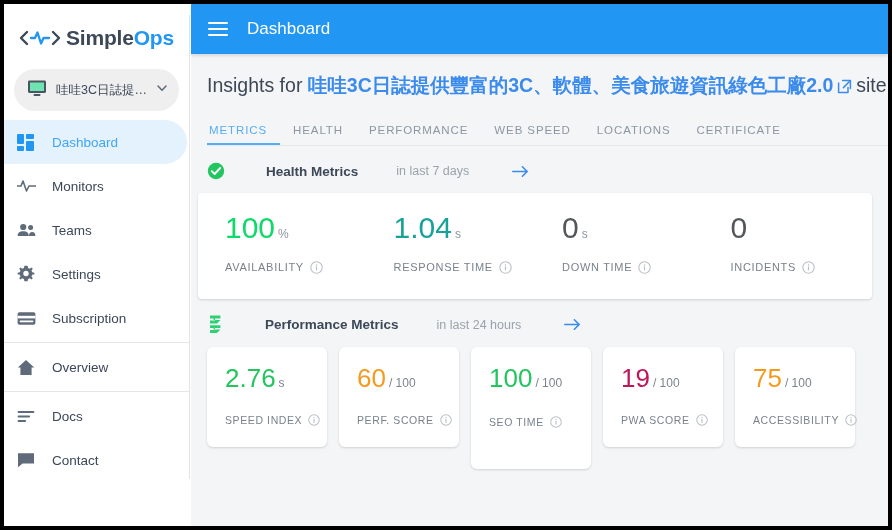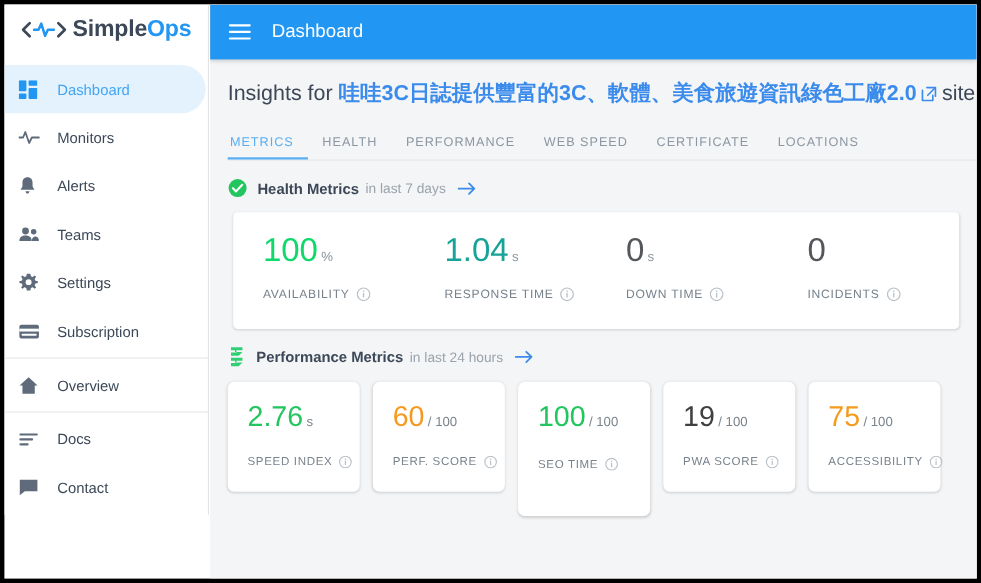--- a/index.html
+++ b/index.html
@@ -12,21 +12,21 @@
   #viewport {
     position: relative;
     width: 892px; height: 530px;
     border: 4px solid #000000;
     background: #ffffff;
     overflow: hidden;
   }
 
   
   #sidebar {
-    position: absolute; left: 0; top: 0;
+    position: absolute; left: 0; top: 11px;
     width: 186px; height: 464px;
     background: #ffffff;
     border-right: 1px solid #e3e3e3;
     overflow: hidden;
   }
   .brand {
     display: flex; align-items: center;
     height: 46px; padding-left: 14px;
   }
   .brand-mark { display: flex; align-items: center; margin-right: 4px; }
@@ -124,45 +124,46 @@
     font-size: 11.5px; letter-spacing: .9px;
     color: #8c97a3; padding: 0 13px 9px 13px;
     cursor: pointer; white-space: nowrap;
   }
   .tab:first-child { padding-left: 2px; }
   .tab.active { color: #58aef5; border-bottom: 2px solid #58aef5; padding-bottom: 7px; }
 
   .section-head {
     display: flex; align-items: center;
     margin: 16px 0 0 16px;
+    gap: 32px;
   }
   .sh-icon { flex: 0 0 auto; margin-right: 9px; display: flex; align-items: center; }
   .sh-title { font-size: 13.5px; color: #3c4858; font-weight: bold; }
   .sh-sub { font-size: 12.5px; color: #9aa3ad; margin-left: 6px; }
   .sh-arrow { margin-left: 11px; display: flex; align-items: center; cursor: pointer; }
 
   
   .health-card {
-    margin: 13px 16px 0 21px;
+    margin: 13px 16px 0 7px;
     height: 106px;
     background: #ffffff;
     border-radius: 4px;
     box-shadow: 0 1px 3px rgba(0,0,0,.10), 0 1px 2px rgba(0,0,0,.06);
     display: flex;
     padding: 20px 0 0 0;
   }
   .health-item { flex: 1 1 0; padding-left: 27px; }
   .hv { line-height: 1; white-space: nowrap; }
   .hv .num { font-size: 30px; }
   .hv .unit { font-size: 12px; color: #8a949e; margin-left: 3px; }
   .hl {
     margin-top: 18px;
     font-size: 11px; letter-spacing: .7px; color: #78828c;
     white-space: nowrap;
-    display: flex; align-items: center;
+    display: flex; 
   }
   .info-i { margin-left: 6px; cursor: pointer; display: inline-flex; }
 
   
   .perf-row {
     display: flex; margin: 13px 0 0 16px; align-items: flex-start;
   }
   .perf-card {
     width: 120px; min-height: 100px;
     background: #ffffff;
@@ -196,20 +197,35 @@
           <path d="M9 4 L3 10 L9 16" fill="none" stroke="#3c4858" stroke-width="2.4" stroke-linecap="round" stroke-linejoin="round"></path>
           <path d="M35 4 L41 10 L35 16" fill="none" stroke="#3c4858" stroke-width="2.4" stroke-linecap="round" stroke-linejoin="round"></path>
           <path d="M13 10 L17 10 L19.5 4.5 L23 15.5 L25.5 10 L31 10" fill="none" stroke="#2196f3" stroke-width="2.3" stroke-linecap="round" stroke-linejoin="round"></path>
         </svg>
       </span>
       <span class="brand-text">
         <span class="t1">Simple</span><span class="t2">Ops</span>
       </span>
     </div>
 
+    <div class="site-selector">
+      <span class="mon">
+        <svg width="20" height="18" viewBox="0 0 20 18">
+          <rect x="1" y="1.5" width="18" height="12.5" rx="1.4" fill="#4a5560"></rect>
+          <rect x="3" y="3.5" width="14" height="8.5" fill="#6fe3b2"></rect>
+          <rect x="6.5" y="15" width="7" height="2" rx="1" fill="#4a5560"></rect>
+        </svg>
+      </span>
+      <span class="site-name">哇哇3C日誌提…</span>
+      <span class="caret">
+        <svg width="14" height="14" viewBox="0 0 14 14">
+          <path d="M3 5 L7 9.3 L11 5" fill="none" stroke="#5f6b7a" stroke-width="1.5" stroke-linecap="round" stroke-linejoin="round"></path>
+        </svg>
+      </span>
+    </div>
 
     <div class="nav">
 
       <div class="nav-item active">
         <span class="ico">
           <svg width="17" height="17" viewBox="0 0 17 17">
             <rect x="0" y="0" width="7" height="10" rx="1" fill="#2196f3"></rect>
             <rect x="9" y="0" width="8" height="5" rx="1" fill="#2196f3"></rect>
             <rect x="9" y="7" width="8" height="10" rx="1" fill="#2196f3"></rect>
             <rect x="0" y="12" width="7" height="5" rx="1" fill="#2196f3"></rect>
@@ -220,29 +236,20 @@
 
       <div class="nav-item">
         <span class="ico">
           <svg width="19" height="14" viewBox="0 0 19 14">
             <path d="M0 7 L4 7 L6 2 L9.5 12 L12 7 L19 7" fill="none" stroke="#5f6b7a" stroke-width="1.6" stroke-linecap="round" stroke-linejoin="round"></path>
           </svg>
         </span>
         <span class="lbl">Monitors</span>
       </div>
 
-      <div class="nav-item">
-        <span class="ico">
-          <svg width="16" height="18" viewBox="0 0 16 18">
-            <path d="M8 1.2 C5 1.2 3.4 3.3 3.4 6 L3.4 9.5 L1.7 12.4 L14.3 12.4 L12.6 9.5 L12.6 6 C12.6 3.3 11 1.2 8 1.2 Z" fill="#5f6b7a"></path>
-            <path d="M6.2 13.8 C6.4 15.2 7.1 15.9 8 15.9 C8.9 15.9 9.6 15.2 9.8 13.8 Z" fill="#5f6b7a"></path>
-          </svg>
-        </span>
-        <span class="lbl">Alerts</span>
-      </div>
 
       <div class="nav-item">
         <span class="ico">
           <svg width="19" height="14" viewBox="0 0 19 14">
             <circle cx="6.2" cy="4" r="3.1" fill="#5f6b7a"></circle>
             <circle cx="13.6" cy="4.6" r="2.5" fill="#5f6b7a"></circle>
             <path d="M0.6 13 C0.6 9.6 3 8.2 6.2 8.2 C9.4 8.2 11.8 9.6 11.8 13 Z" fill="#5f6b7a"></path>
             <path d="M12 13 C12 10.4 13.2 9 15.2 9 C17.2 9 18.4 10.4 18.4 13 Z" fill="#5f6b7a"></path>
           </svg>
         </span>
@@ -326,22 +333,22 @@
               <path d="M5.6 1.6 L13.4 1.6 L13.4 9.4" fill="none" stroke="#3b8bed" stroke-width="1.5" stroke-linecap="round" stroke-linejoin="round"></path>
               <path d="M6.4 8.6 L13.2 1.8" fill="none" stroke="#3b8bed" stroke-width="1.5" stroke-linecap="round"></path>
             </svg></span><span>site</span>
       </div>
 
       <div class="tabs">
         <div class="tab active">METRICS</div>
         <div class="tab">HEALTH</div>
         <div class="tab">PERFORMANCE</div>
         <div class="tab">WEB SPEED</div>
+        <div class="tab">LOCATIONS</div>
         <div class="tab">CERTIFICATE</div>
-        <div class="tab">LOCATIONS</div>
       </div>
 
       <div class="section-head">
         <span class="sh-icon">
           <svg width="18" height="18" viewBox="0 0 18 18">
             <circle cx="9" cy="9" r="8.2" fill="#22c55e"></circle>
             <path d="M4.8 9.2 L7.6 12 L13.2 6" fill="none" stroke="#ffffff" stroke-width="1.9" stroke-linecap="round" stroke-linejoin="round"></path>
           </svg>
         </span>
         <span class="sh-title">Health Metrics</span>
@@ -476,21 +483,21 @@
                   <circle cx="6.5" cy="6.5" r="5.7" fill="none" stroke="#b9c0c7" stroke-width="1.1"></circle>
                   <rect x="5.9" y="5.3" width="1.2" height="4.1" fill="#b9c0c7"></rect>
                   <rect x="5.9" y="3.2" width="1.2" height="1.3" fill="#b9c0c7"></rect>
                 </svg>
               </span>
           </div>
         </div>
 
         <div class="perf-card">
           <div class="pv">
-            <span class="num" id="pv3" style="color: #404040;">19</span><span class="den">/ 100</span>
+            <span class="num" id="pv3" style="color: #be185d;">19</span><span class="den">/ 100</span>
           </div>
           <div class="pl">
             <span>PWA SCORE</span>
             <span class="info-i">
                 <svg width="12" height="12" viewBox="0 0 13 13">
                   <circle cx="6.5" cy="6.5" r="5.7" fill="none" stroke="#b9c0c7" stroke-width="1.1"></circle>
                   <rect x="5.9" y="5.3" width="1.2" height="4.1" fill="#b9c0c7"></rect>
                   <rect x="5.9" y="3.2" width="1.2" height="1.3" fill="#b9c0c7"></rect>
                 </svg>
               </span>

